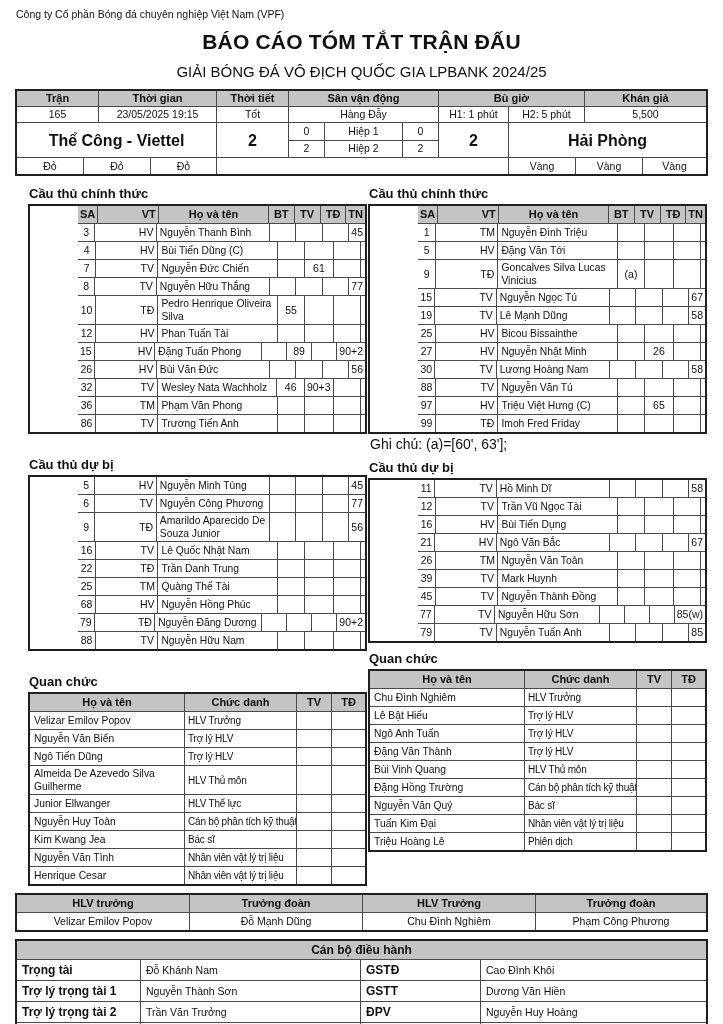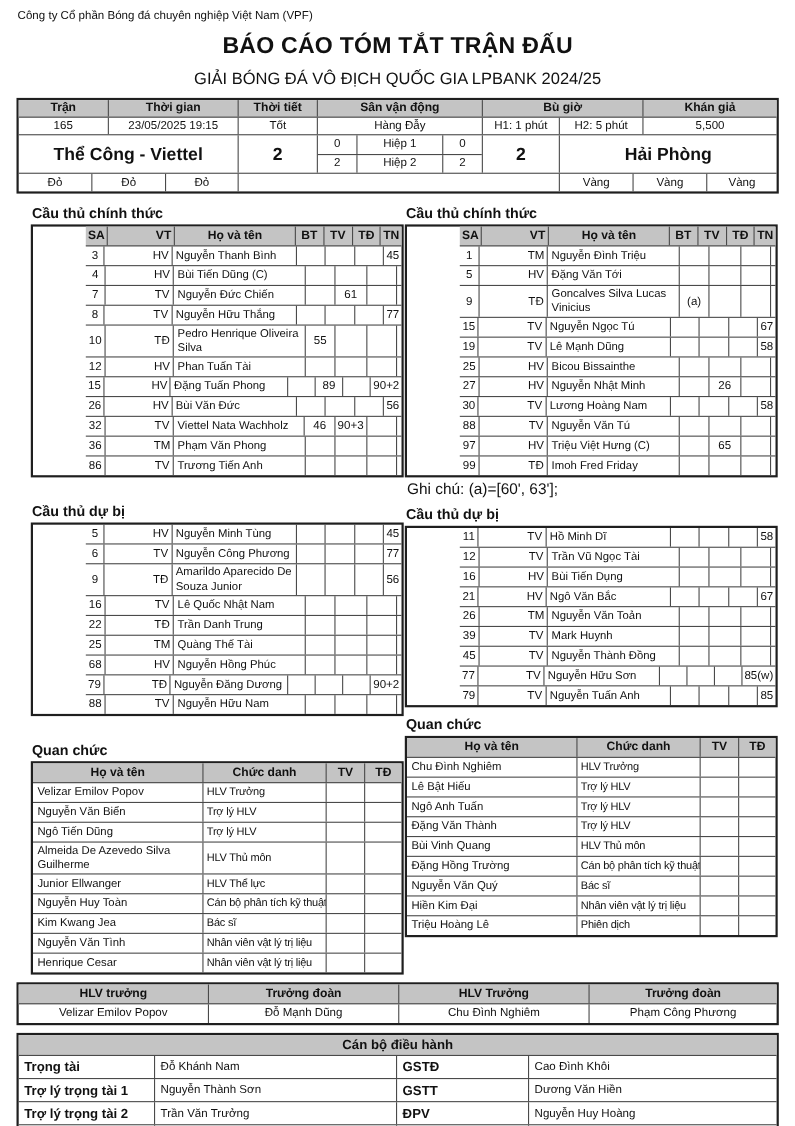--- a/index.html
+++ b/index.html
@@ -211,21 +211,21 @@
               <div class="tcell c-vt">HV</div>
               <div class="tcell c-name">Bùi Văn Đức</div>
               <div class="tcell c-bt"></div>
               <div class="tcell c-tv"></div>
               <div class="tcell c-td"></div>
               <div class="tcell c-tn">56</div>
             </div>
             <div class="trow">
               <div class="tcell c-sa">32</div>
               <div class="tcell c-vt">TV</div>
-              <div class="tcell c-name">Viettel Nata Wachholz</div>
+              <div class="tcell c-name">Wesley Nata Wachholz</div>
               <div class="tcell c-bt">46</div>
               <div class="tcell c-tv">90+3</div>
               <div class="tcell c-td"></div>
               <div class="tcell c-tn"></div>
             </div>
             <div class="trow">
               <div class="tcell c-sa">36</div>
               <div class="tcell c-vt">TM</div>
               <div class="tcell c-name">Phạm Văn Phong</div>
               <div class="tcell c-bt"></div>
@@ -649,21 +649,21 @@
               <div class="tcell c-tv"></div>
               <div class="tcell c-td"></div>
             </div>
             <div class="trow">
               <div class="tcell c-name">Nguyễn Văn Quý</div>
               <div class="tcell c-role">Bác sĩ</div>
               <div class="tcell c-tv"></div>
               <div class="tcell c-td"></div>
             </div>
             <div class="trow">
-              <div class="tcell c-name">Hiền Kim Đại</div>
+              <div class="tcell c-name">Tuấn Kim Đại</div>
               <div class="tcell c-role">Nhân viên vật lý trị liệu</div>
               <div class="tcell c-tv"></div>
               <div class="tcell c-td"></div>
             </div>
             <div class="trow">
               <div class="tcell c-name">Triệu Hoàng Lê</div>
               <div class="tcell c-role">Phiên dịch</div>
               <div class="tcell c-tv"></div>
               <div class="tcell c-td"></div>
             </div>

